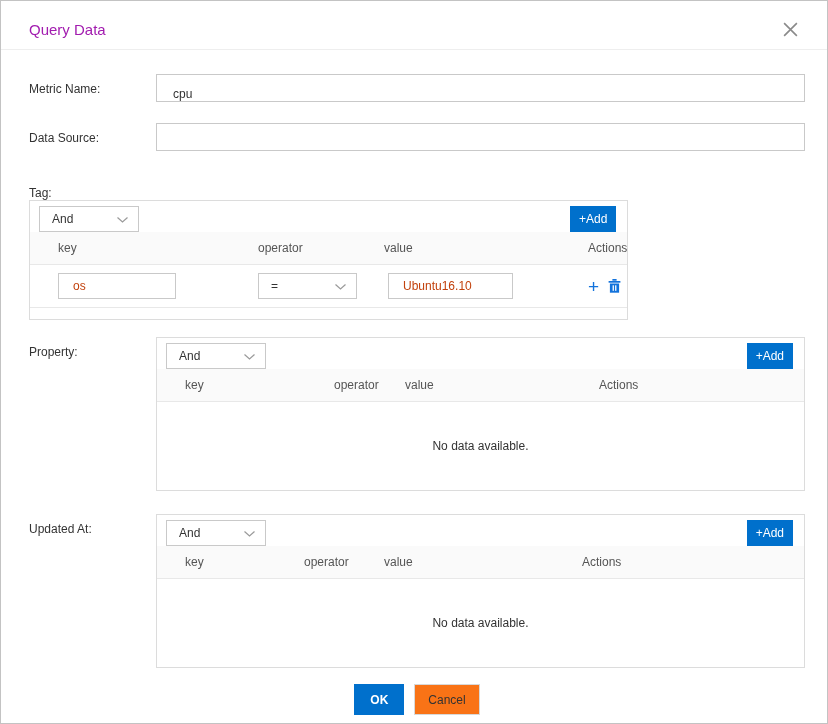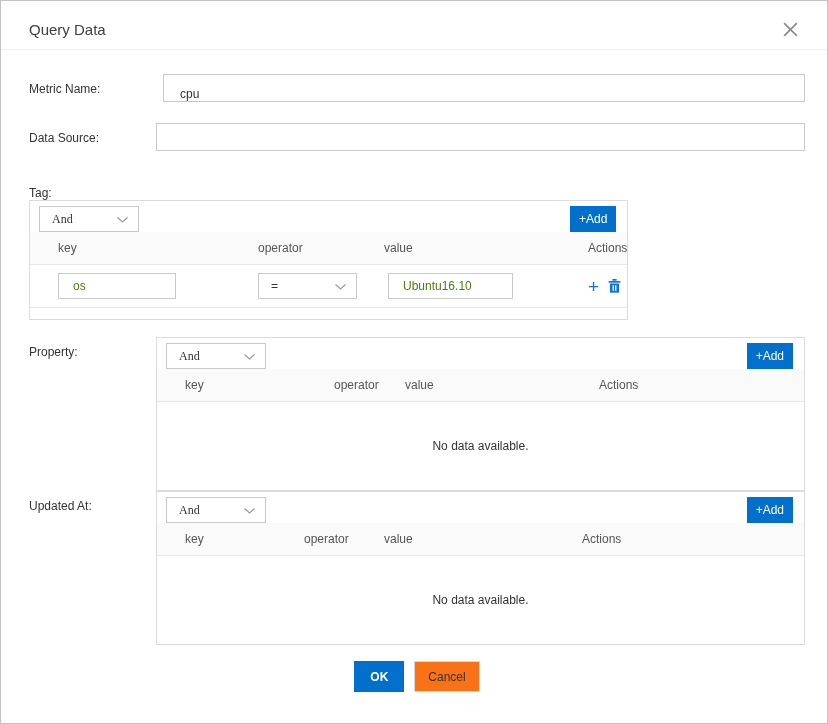--- a/index.html
+++ b/index.html
@@ -1,45 +1,45 @@
 <!DOCTYPE html>
 <html style="--primary: #0070cc; --icon-blue: #1373dc;"><head>
 <meta charset="utf-8">
 <style>
   * { margin:0; padding:0; box-sizing:border-box; }
   html,body { width:828px; height:724px; background:#fff; font-family:"Liberation Sans", sans-serif; }
   .dialog { width:828px; height:724px; background:#fff; border:1px solid #c3c3c3; position:relative; }
   .dlg-header { height:49px; display:flex; align-items:center; justify-content:space-between;
                 padding:8px 26px 0 28px; border-bottom:1px solid #eeeeee; }
-  .dlg-title { font-size:15px; color:#404040; }
+  .dlg-title { font-size:15px; color:#a21caf; }
   .close-btn { background:none; border:none; cursor:pointer; line-height:0; padding:2px; }
   .dlg-body { padding:24px 22px 0 28px; }
   .form-row { display:flex; align-items:flex-start; }
-  .mb-a { margin-bottom:21px;gap:7px; } .mb-b { margin-bottom:27px; } .mb-c { margin-bottom:17px;flex-direction:column; } .mb-d { }
+  .mb-a { margin-bottom:21px; } .mb-b { margin-bottom:27px; } .mb-c { margin-bottom:17px;flex-direction:column; } .mb-d { margin-bottom:23px; }
   .form-label { width:127px; flex:none; font-size:12px; color:#333; padding-top:8px; }
   .text-input { flex:1; height:28px; border:1px solid #c9c9c9; padding:12px 10px 0 16px;
                 font-size:12px; color:#333; outline:none; background:#fff; }
   .filter-box { flex:1; border:1px solid #dcdcdc; padding-top:5px; background:#fff; }
   .filter-top { height:26px; display:flex; justify-content:space-between; align-items:flex-start;
                 padding:0 11px 0 9px; }
   .select { height:26px; border:1px solid #c9c9c9; background:#fff; display:flex; align-items:center;
             justify-content:space-between; font-size:12px; color:#333; padding:0 10px 0 12px; cursor:pointer; }
-  .and-select { width:100px;font-family:Liberation Serif, serif; }
+  .and-select { width:100px; }
   .op-select { width:99px; }
   .add-btn { height:26px; padding:0 9px; background:var(--primary,#0070cc); color:#fff; font-size:12px;
              border:none; display:flex; align-items:center; cursor:pointer; }
   .grid-header { display:grid; height:33px; background:#fafafa; border-bottom:1px solid #e8e8e8;
                  align-items:center; font-size:12px; color:#555; }
   .grid-row { display:grid; align-items:center; height:43px; border-bottom:1px solid #e8e8e8; }
   .tag-cols  { grid-template-columns:228px 126px 204px 1fr; }
   .prop-cols { grid-template-columns:177px 71px 194px 1fr; }
   .upd-cols  { grid-template-columns:147px 80px 198px 1fr; }
   .grid-header > :first-child { padding-left:28px; }
   .cell-key-wrap { padding-left:28px; }
-  .row-input { height:26px; border:1px solid #c9c9c9; font-size:12px; color:#4d7c0f; padding:0 8px 0 14px; outline:none; }
+  .row-input { height:26px; border:1px solid #c9c9c9; font-size:12px; color:#c2410c; padding:0 8px 0 14px; outline:none; }
   .key-input { width:118px; }
   .value-input { width:125px; margin-left:4px; }
   .row-pad { height:11px; }
   .empty-area { height:88px; display:flex; align-items:center; justify-content:center; font-size:12px; color:#333; }
   .actions-cell { display:flex; align-items:center; gap:9px; }
   .plus-action { color:var(--icon-blue,#1373dc); font-size:19px; font-weight:400; line-height:1;
                  background:none; border:none; cursor:pointer; }
   .trash-action { background:none; border:none; cursor:pointer; line-height:0; padding:0; }
   .dlg-footer { display:flex; justify-content:center; gap:10px; margin-top:16px; }
   .ok-btn { min-width:50px; height:31px; background:var(--primary,#0070cc); color:#ffffff;

